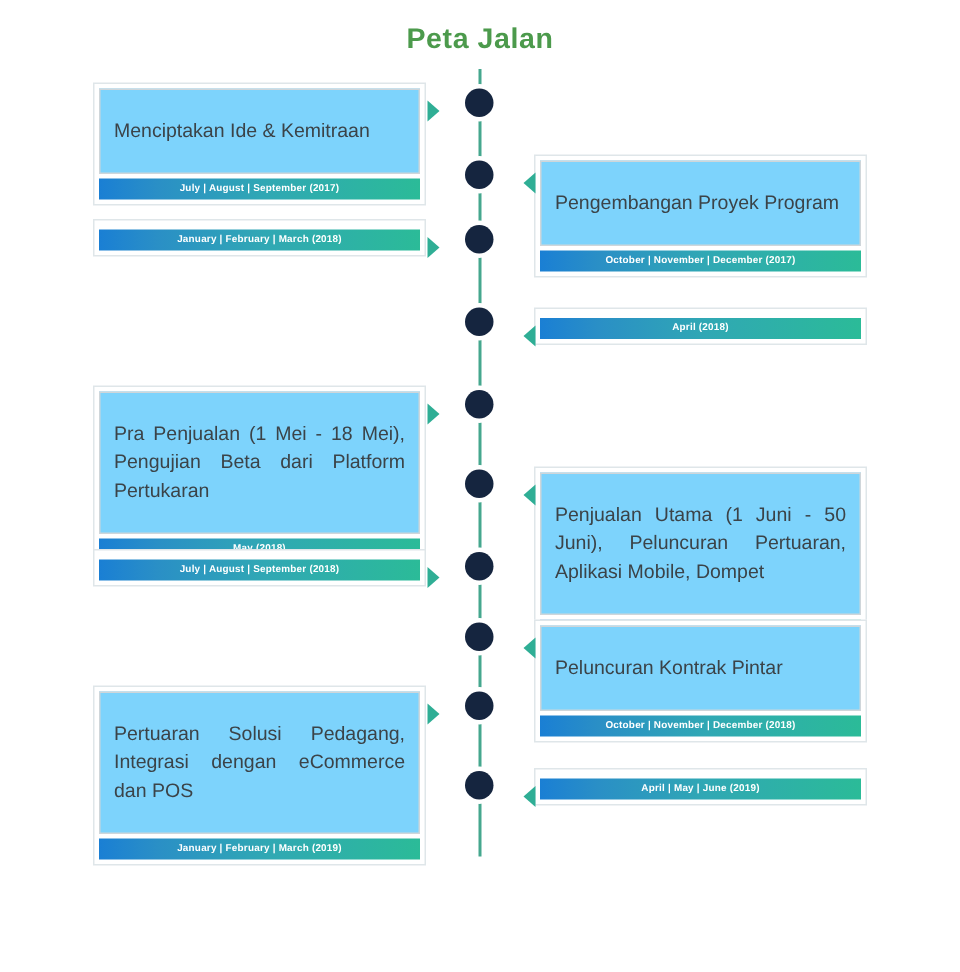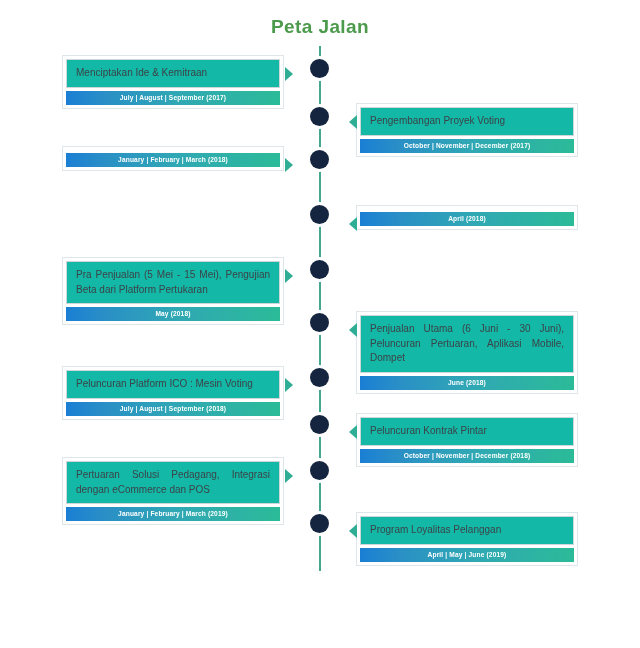--- a/index.html
+++ b/index.html
@@ -57,23 +57,23 @@
     width: 222px;
     border: 1px solid #dfe6e9;
     background: #ffffff;
     padding: 3px;
   }
   .card.left  { left: 62px; }
   .card.right { left: 356px; }
 
   .card-body {
     border: 1px solid #cfd6da;
-    background: #14b8a6;
-    padding: 6px 9px;
-    font-size: 10px;
+    background: #7dd3fc;
+    padding: 18px 9px;
+    font-size: 13px;
     line-height: 1.45;
     color: #3b4348;
   }
   .card-body.justify { text-align: justify; }
 
   .card-bar {
     margin-top: 3px;
     height: 14px;
     line-height: 14px;
     text-align: center;
@@ -112,65 +112,63 @@
 
   <div id="nodes">
       <div class="dot" style="top: 59px;"></div>
       <div class="card left" style="top: 55px;">
         <div class="card-body">Menciptakan Ide &amp; Kemitraan</div>
         <div class="card-bar">July | August | September (2017)</div>
       </div>
       <div class="arrow to-right" style="top: 67px;"></div>
       <div class="dot" style="top: 107px;"></div>
       <div class="card right" style="top: 103px;">
-        <div class="card-body">Pengembangan Proyek Voting</div>
+        <div class="card-body">Pengembangan Proyek Program</div>
         <div class="card-bar">October | November | December (2017)</div>
       </div>
       <div class="arrow to-left" style="top: 115px;"></div>
       <div class="dot" style="top: 150px;"></div>
       <div class="card left" style="top: 146px;">
         <div class="card-bar">January | February | March (2018)</div>
       </div>
       <div class="arrow to-right" style="top: 158px;"></div>
       <div class="dot" style="top: 205px;"></div>
       <div class="card right" style="top: 205px;">
         <div class="card-bar">April (2018)</div>
       </div>
       <div class="arrow to-left" style="top: 217px;"></div>
       <div class="dot" style="top: 260px;"></div>
       <div class="card left" style="top: 257px;">
-        <div class="card-body justify">Pra Penjualan (5 Mei - 15 Mei), Pengujian Beta dari Platform Pertukaran</div>
+        <div class="card-body justify">Pra Penjualan (1 Mei - 18 Mei), Pengujian Beta dari Platform Pertukaran</div>
         <div class="card-bar">May (2018)</div>
       </div>
       <div class="arrow to-right" style="top: 269px;"></div>
       <div class="dot" style="top: 313px;"></div>
       <div class="card right" style="top: 311px;">
-        <div class="card-body justify">Penjualan Utama (6 Juni - 30 Juni), Peluncuran Pertuaran, Aplikasi Mobile, Dompet</div>
+        <div class="card-body justify">Penjualan Utama (1 Juni - 50 Juni), Peluncuran Pertuaran, Aplikasi Mobile, Dompet</div>
         <div class="card-bar">June (2018)</div>
       </div>
       <div class="arrow to-left" style="top: 323px;"></div>
       <div class="dot" style="top: 368px;"></div>
       <div class="card left" style="top: 366px;">
-        <div class="card-body">Peluncuran Platform ICO : Mesin Voting</div>
         <div class="card-bar">July | August | September (2018)</div>
       </div>
       <div class="arrow to-right" style="top: 378px;"></div>
       <div class="dot" style="top: 415px;"></div>
       <div class="card right" style="top: 413px;">
         <div class="card-body">Peluncuran Kontrak Pintar</div>
         <div class="card-bar">October | November | December (2018)</div>
       </div>
       <div class="arrow to-left" style="top: 425px;"></div>
       <div class="dot" style="top: 461px;"></div>
       <div class="card left" style="top: 457px;">
         <div class="card-body justify">Pertuaran Solusi Pedagang, Integrasi dengan eCommerce dan POS</div>
         <div class="card-bar">January | February | March (2019)</div>
       </div>
       <div class="arrow to-right" style="top: 469px;"></div>
       <div class="dot" style="top: 514px;"></div>
       <div class="card right" style="top: 512px;">
-        <div class="card-body">Program Loyalitas Pelanggan</div>
         <div class="card-bar">April | May | June (2019)</div>
       </div>
       <div class="arrow to-left" style="top: 524px;"></div>
     </div>
 
 </div>
 
 </body></html>

